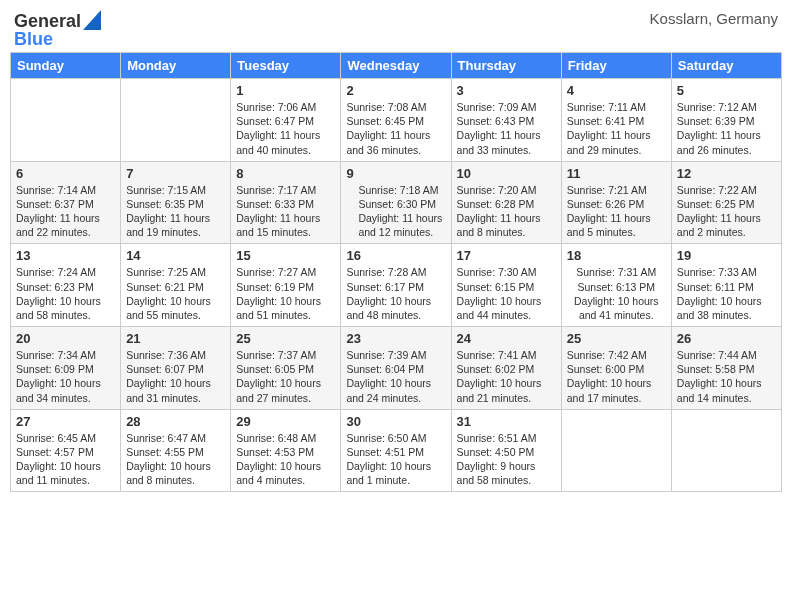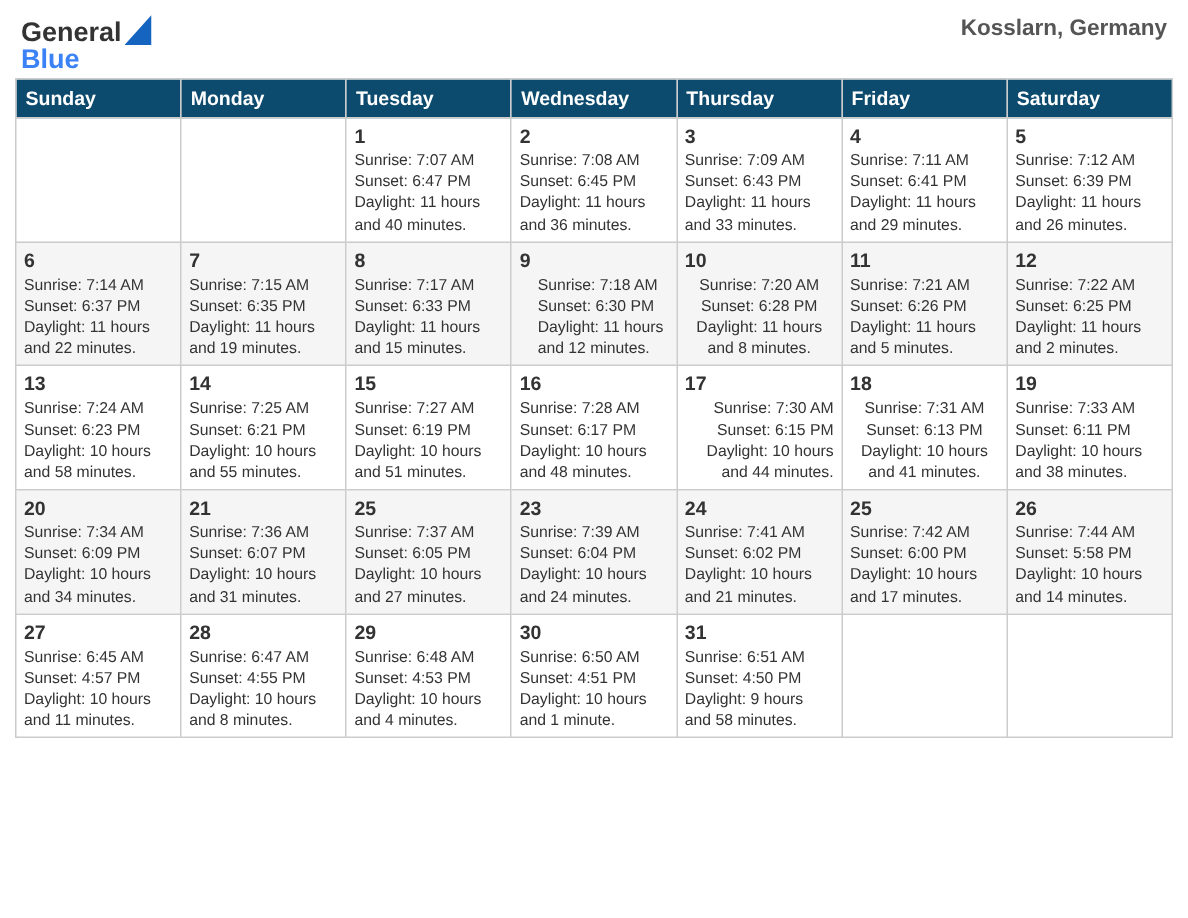--- a/index.html
+++ b/index.html
@@ -42,28 +42,27 @@
     }
     .month-title {
       font-size: 36px;
       font-weight: 300;
       color: #333;
       line-height: 1.1;
     }
     .subtitle {
       font-size: 15px;
       color: #555;
-      font-weight: bold;
     }
     .calendar {
       width: 100%;
       border-collapse: collapse;
     }
     .calendar th {
-      background-color: #0c4a6e;
+      background-color: #3b82f6;
       color: #fff;
       font-size: 13px;
       font-weight: bold;
       padding: 5px 6px;
       text-align: left;
       border: 1px solid #ccc;
     }
     .calendar td {
       vertical-align: top;
       border: 1px solid #ccc;
@@ -122,21 +121,21 @@
         <th>Friday</th>
         <th>Saturday</th>
       </tr>
   </thead>
   <tbody id="calendar-body">
   <tr>
         <td class="empty-cell"></td>
         <td class="empty-cell"></td>
         <td>
           <span class="day-number">1</span>
-          <div class="day-info" style="white-space: pre-line;">Sunrise: 7:07 AM
+          <div class="day-info" style="white-space: pre-line;">Sunrise: 7:06 AM
 Sunset: 6:47 PM
 Daylight: 11 hours and 40 minutes.</div>
         </td>
         <td>
           <span class="day-number">2</span>
           <div class="day-info" style="white-space: pre-line;">Sunrise: 7:08 AM
 Sunset: 6:45 PM
 Daylight: 11 hours and 36 minutes.</div>
         </td>
         <td>
@@ -178,21 +177,21 @@
 Daylight: 11 hours and 15 minutes.</div>
         </td>
         <td>
           <span class="day-number">9</span>
           <div class="day-info" style="white-space: pre-line; margin-left: 12px;">Sunrise: 7:18 AM
 Sunset: 6:30 PM
 Daylight: 11 hours and 12 minutes.</div>
         </td>
         <td>
           <span class="day-number">10</span>
-          <div class="day-info" style="white-space: pre-line; text-align: center;">Sunrise: 7:20 AM
+          <div class="day-info" style="white-space: pre-line;">Sunrise: 7:20 AM
 Sunset: 6:28 PM
 Daylight: 11 hours and 8 minutes.</div>
         </td>
         <td>
           <span class="day-number">11</span>
           <div class="day-info" style="white-space: pre-line;">Sunrise: 7:21 AM
 Sunset: 6:26 PM
 Daylight: 11 hours and 5 minutes.</div>
         </td>
         <td>
@@ -222,21 +221,21 @@
 Daylight: 10 hours and 51 minutes.</div>
         </td>
         <td>
           <span class="day-number">16</span>
           <div class="day-info" style="white-space: pre-line;">Sunrise: 7:28 AM
 Sunset: 6:17 PM
 Daylight: 10 hours and 48 minutes.</div>
         </td>
         <td>
           <span class="day-number">17</span>
-          <div class="day-info" style="white-space: pre-line; text-align: right;">Sunrise: 7:30 AM
+          <div class="day-info" style="white-space: pre-line;">Sunrise: 7:30 AM
 Sunset: 6:15 PM
 Daylight: 10 hours and 44 minutes.</div>
         </td>
         <td>
           <span class="day-number">18</span>
           <div class="day-info" style="white-space: pre-line; text-align: center;">Sunrise: 7:31 AM
 Sunset: 6:13 PM
 Daylight: 10 hours and 41 minutes.</div>
         </td>
         <td>

